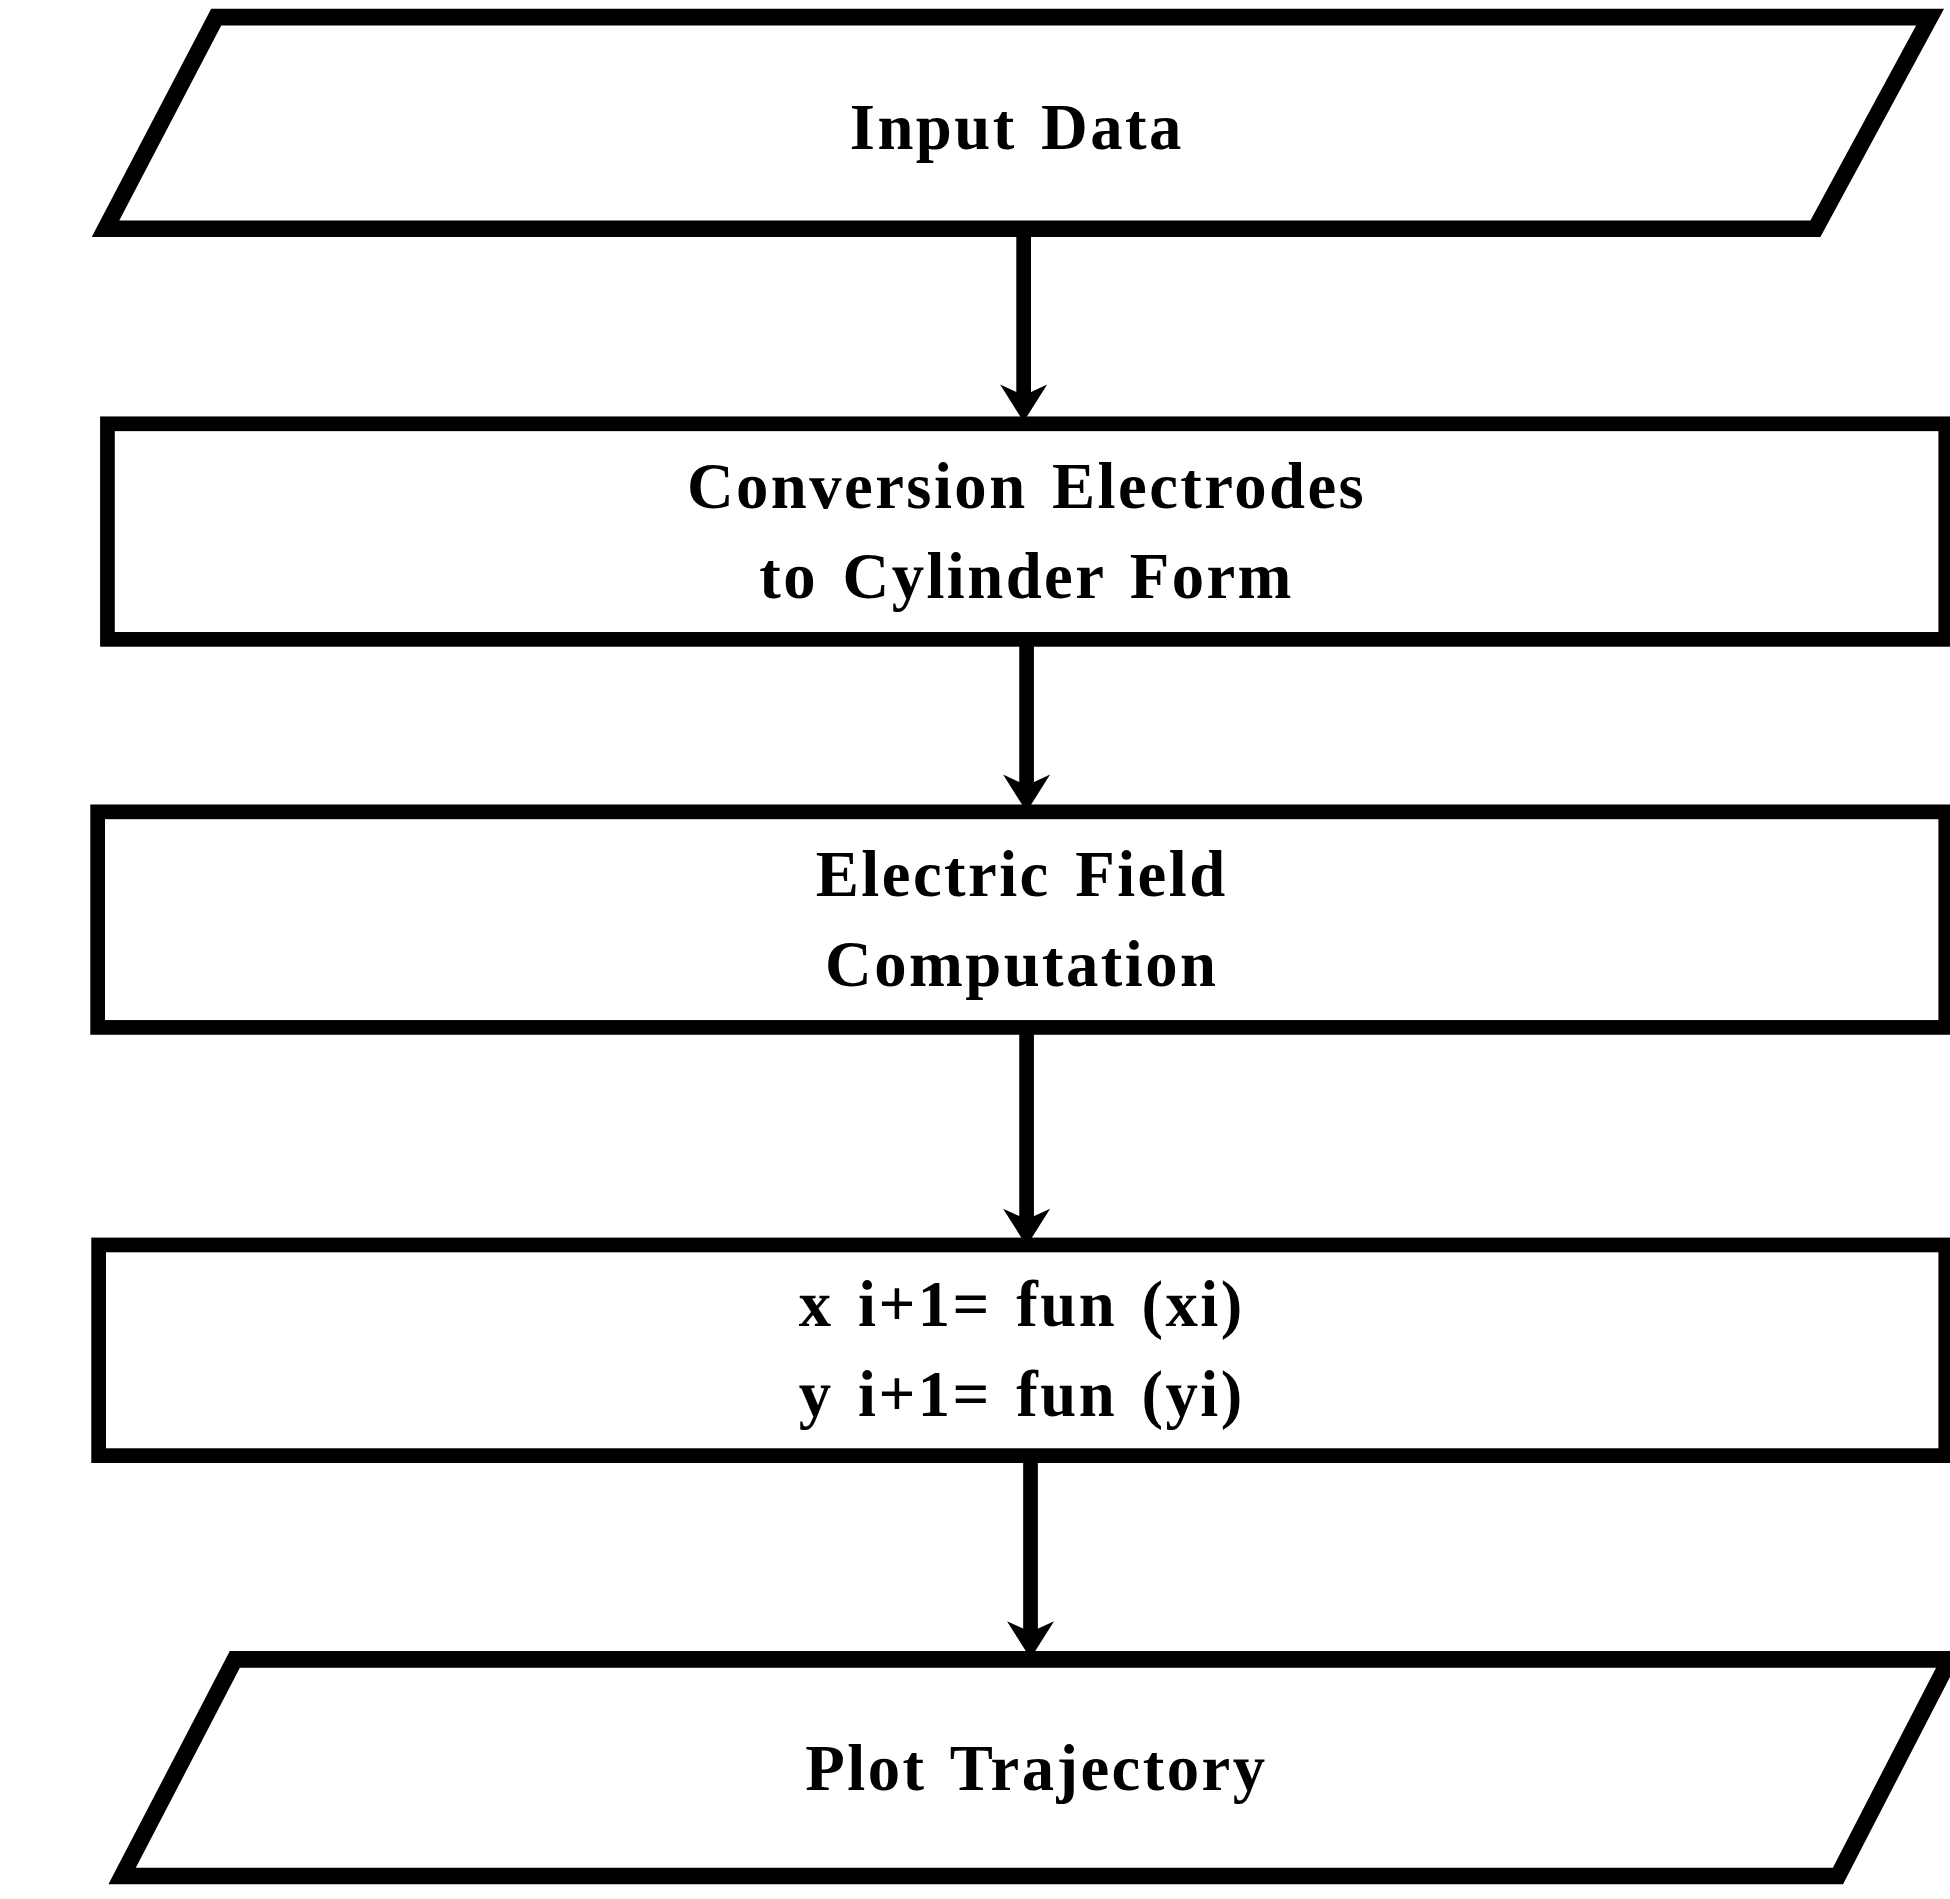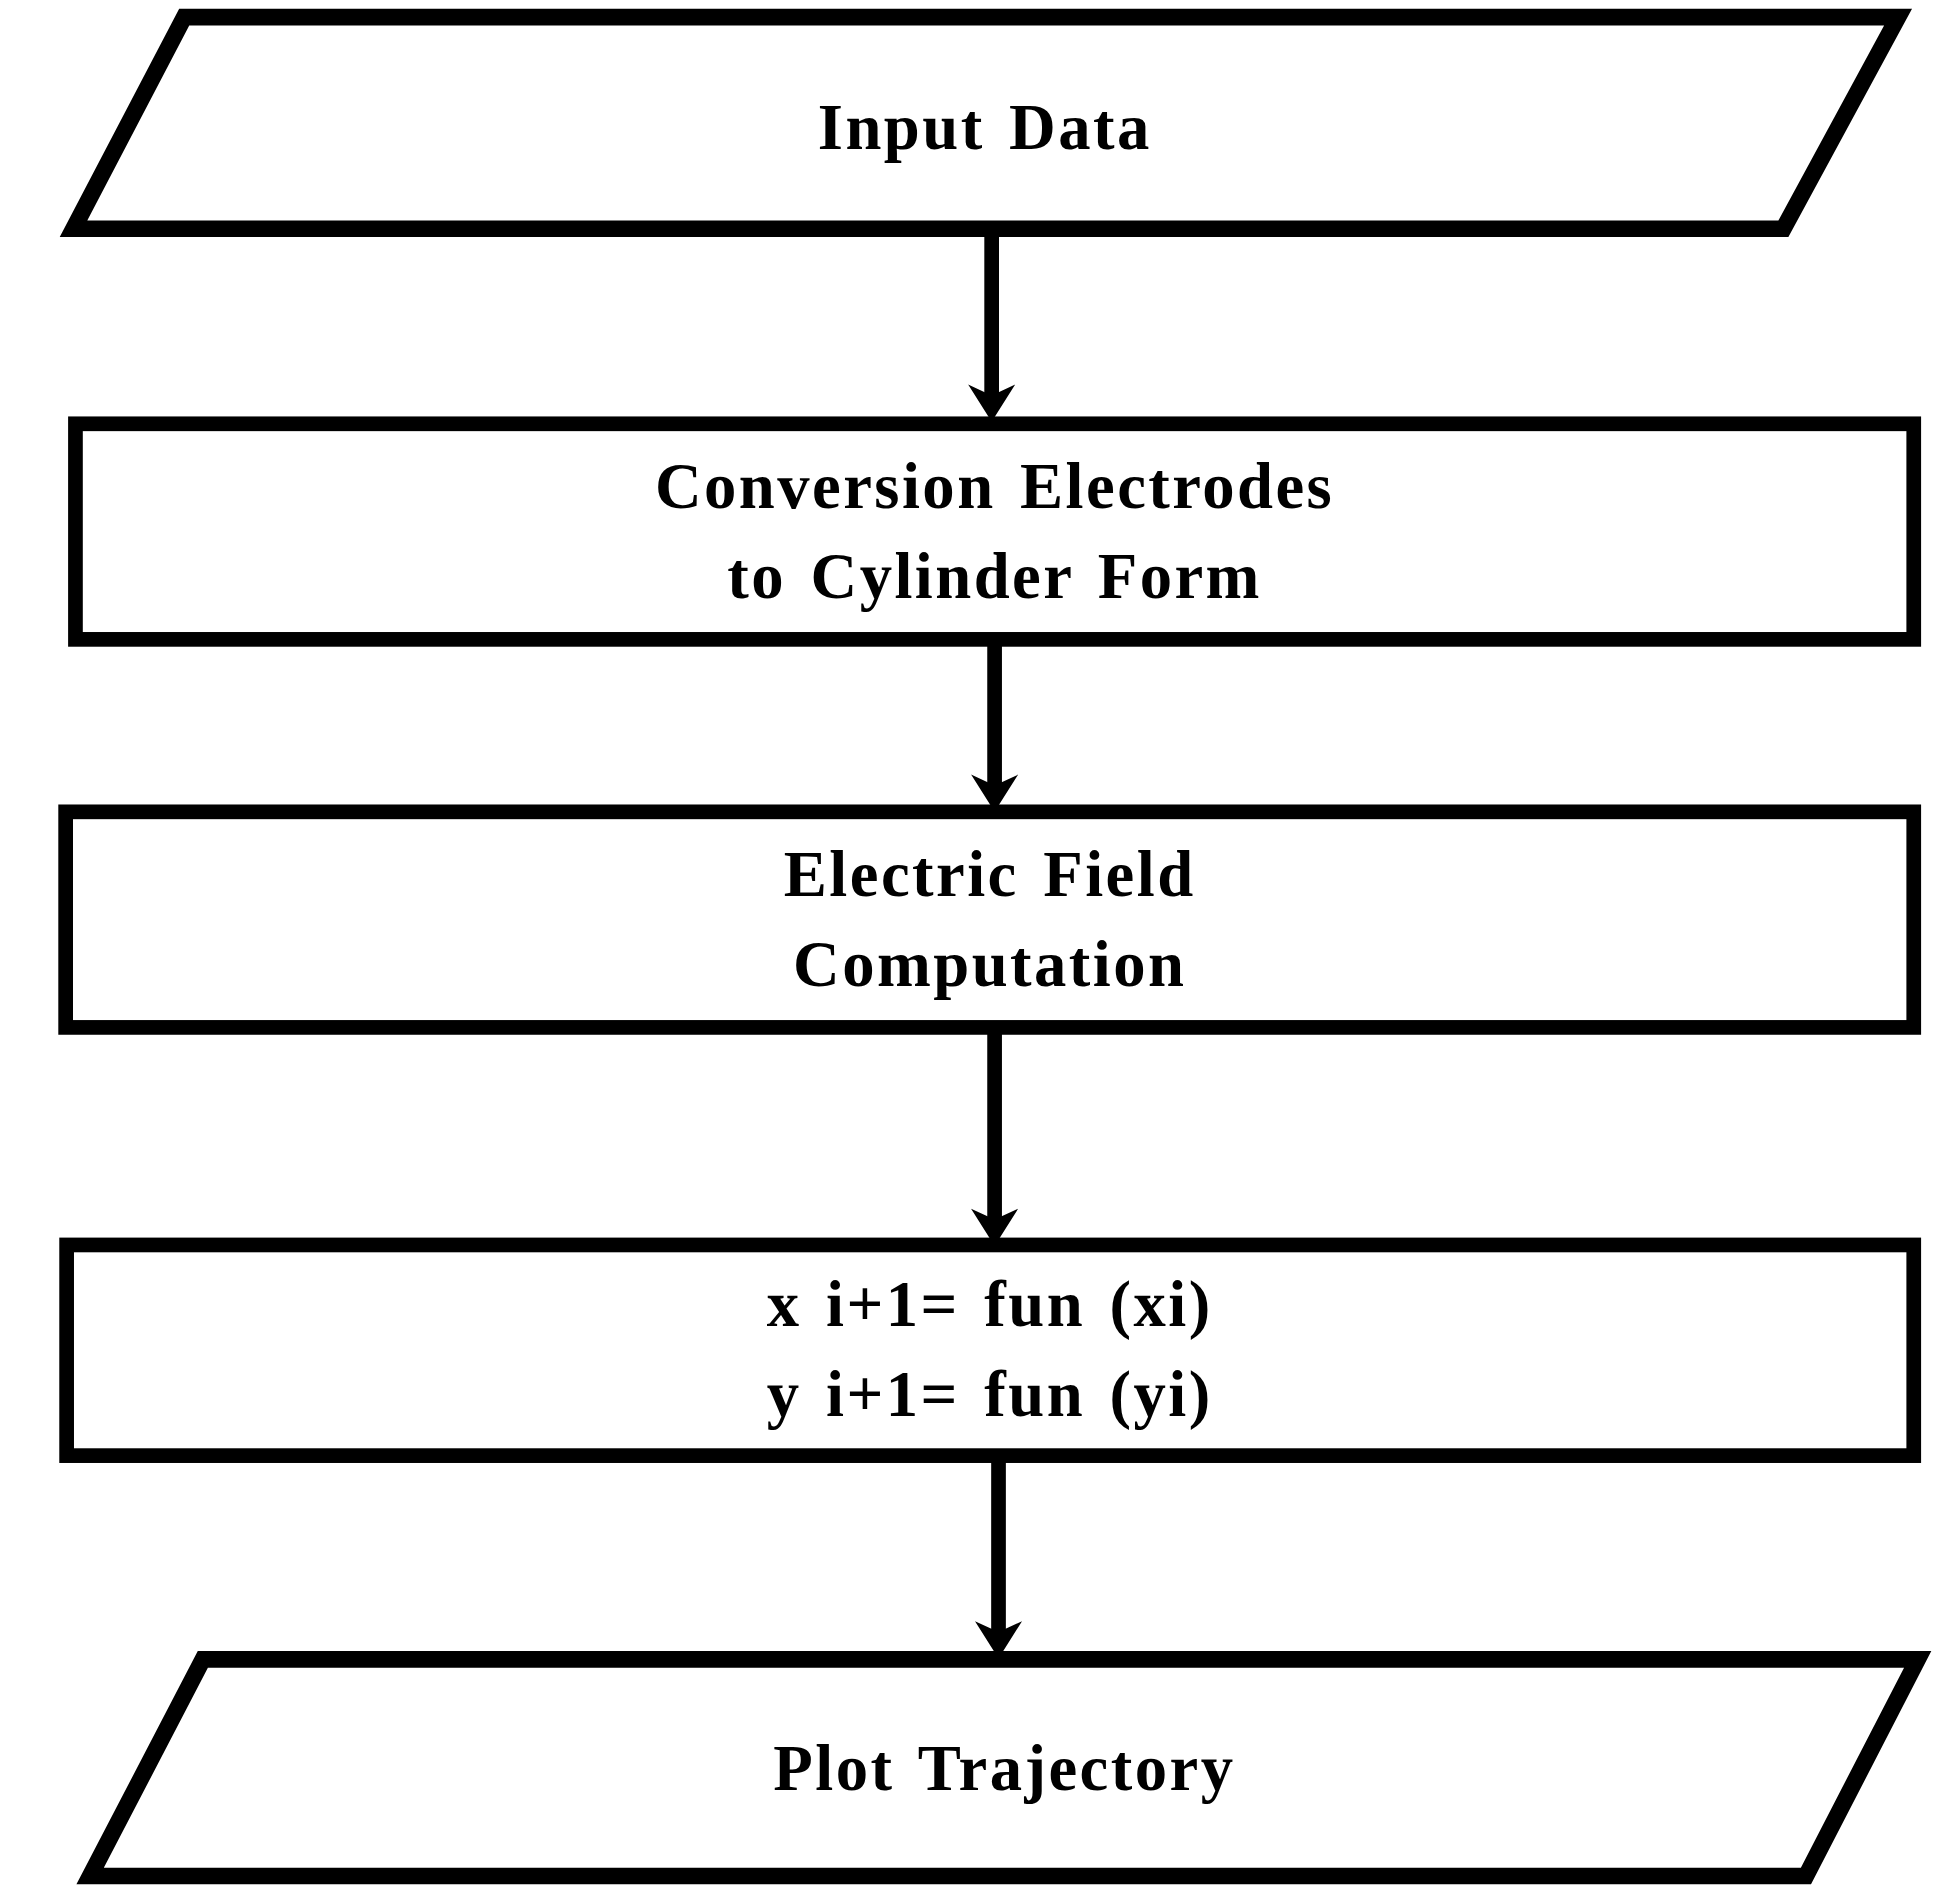--- a/index.html
+++ b/index.html
@@ -5,20 +5,21 @@
   html, body {
     margin: 0;
     padding: 0;
     background: #ffffff;
   }
   .stage {
     position: relative;
     width: 1694px;
     height: 1900px;
     background: #ffffff;
+    margin-left: 32px;
   }
   svg { display: block; }
   .node-shape {
     fill: #ffffff;
     stroke: #000000;
   }
   .rect-shape   { stroke-width: 15px; }
   .para-shape   { stroke-width: 17px; }
   .edge-shaft   { stroke: #000000; stroke-width: 15px; }
   .edge-head    { fill: #000000; stroke: none; }

